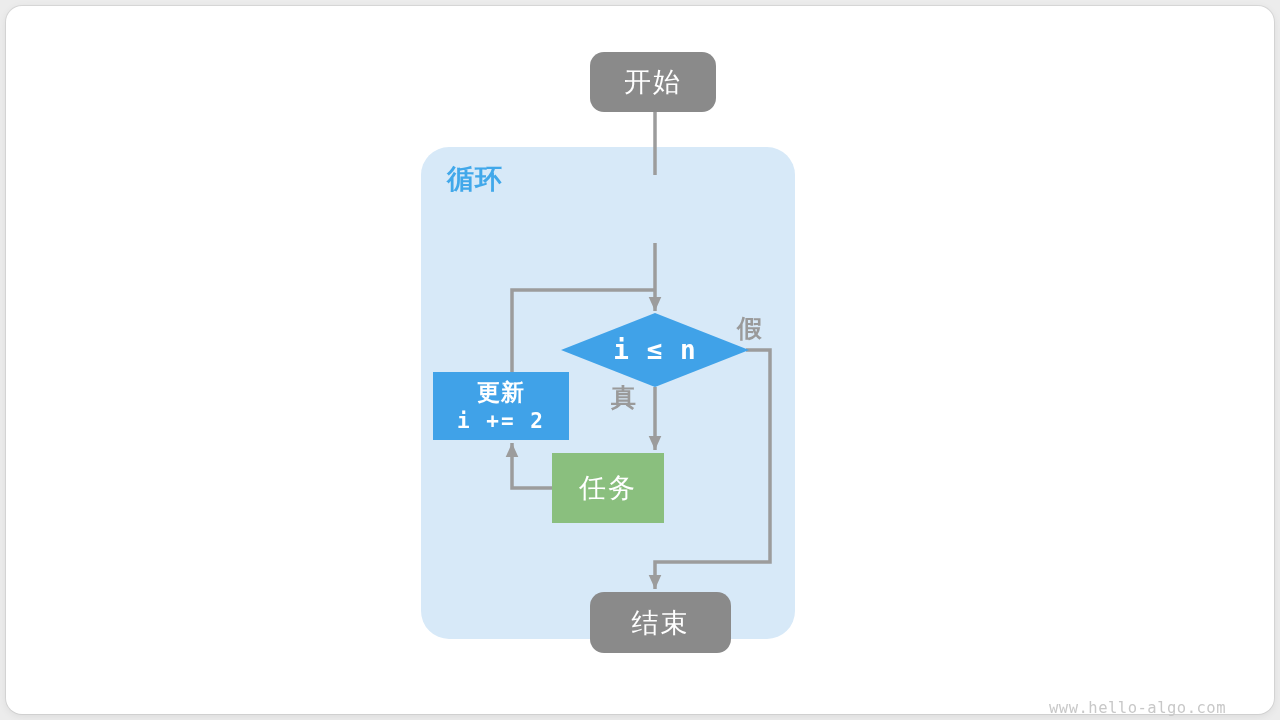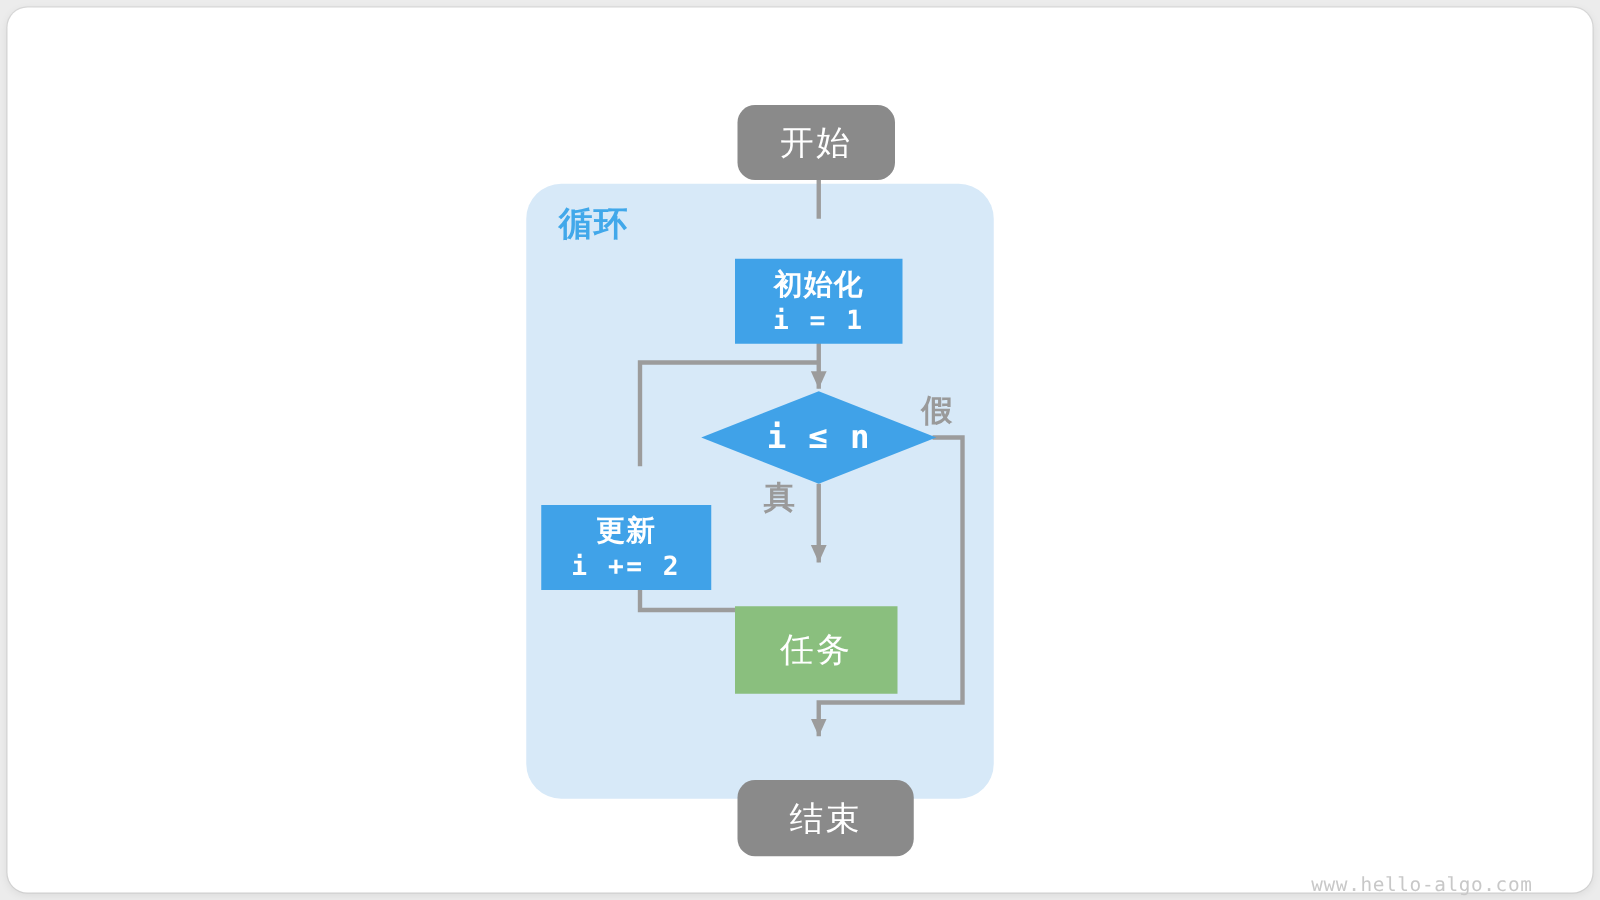--- a/index.html
+++ b/index.html
@@ -54,21 +54,20 @@
   .node {
     position: absolute;
     z-index: 3;
     display: flex;
     flex-direction: column;
     align-items: center;
     justify-content: center;
     color: #ffffff;
     text-align: center;
     box-sizing: border-box;
-    margin-top: 32px;
   }
   .terminal {
     background: var(--terminal-gray, #8a8a8a);
     border-radius: 14px;
     font-size: 27px;
     font-weight: 500;
     letter-spacing: 2px;
   }
   .process {
     background: var(--process-blue, #40a2e8);
@@ -145,39 +144,35 @@
     <path class="edge" d="M655 387 V 450" marker-end="url(#arrow)"></path>
     <path class="edge" d="M746 350 H 770 V 562 H 655 V 589" marker-end="url(#arrow)"></path>
     <path class="edge" d="M590 488 H 512 V 443" marker-end="url(#arrow)"></path>
     <polygon class="diamond" points="561,350 655,313 749,350 655,387"></polygon>
   </svg>
 
   <div class="node terminal" style="left:590px; top:52px; width:126px; height:60px;">
     <span>开始</span>
   </div>
 
-  <div class="node process" style="left:588px; top:175px; width:134px; height:68px;">
-    <span class="title">初始化</span>
-    <span class="code">i = 1</span>
-  </div>
 
   <div class="cond-text">
     <span>i ≤ n</span>
   </div>
 
   <span class="branch-label branch-false">假</span>
 
   <span class="branch-label branch-true">真</span>
 
   <div class="node process" style="left:433px; top:372px; width:136px; height:68px;">
     <span class="title">更新</span>
     <span class="code">i += 2</span>
   </div>
 
-  <div class="node task" style="left:588px; top:453px; width:130px; height:70px;">
+  <div class="node task" style="left:552px; top:453px; width:112px; height:70px;">
     <span>任务</span>
   </div>
 
   <div class="node terminal" style="left:590px; top:592px; width:141px; height:61px;">
     <span>结束</span>
   </div>
 
   <div class="watermark">www.hello-algo.com</div>
 
 </div>

